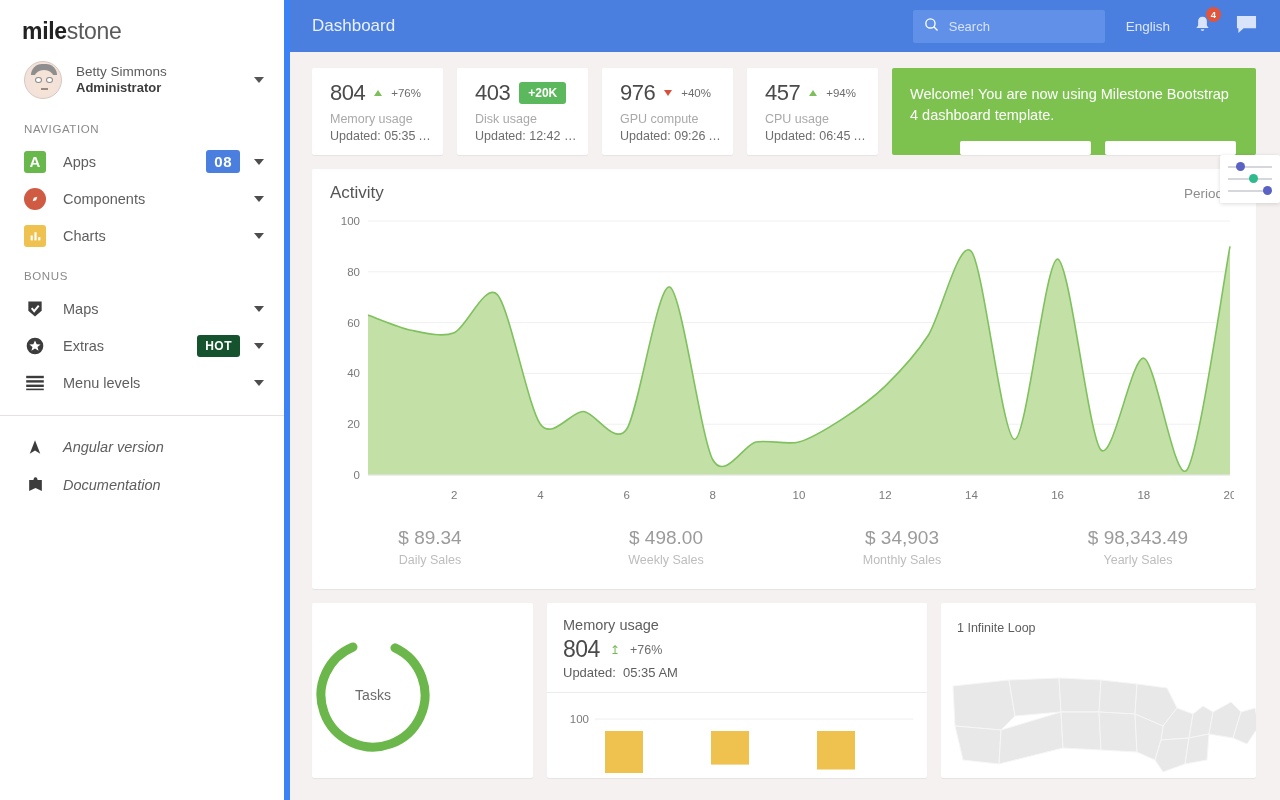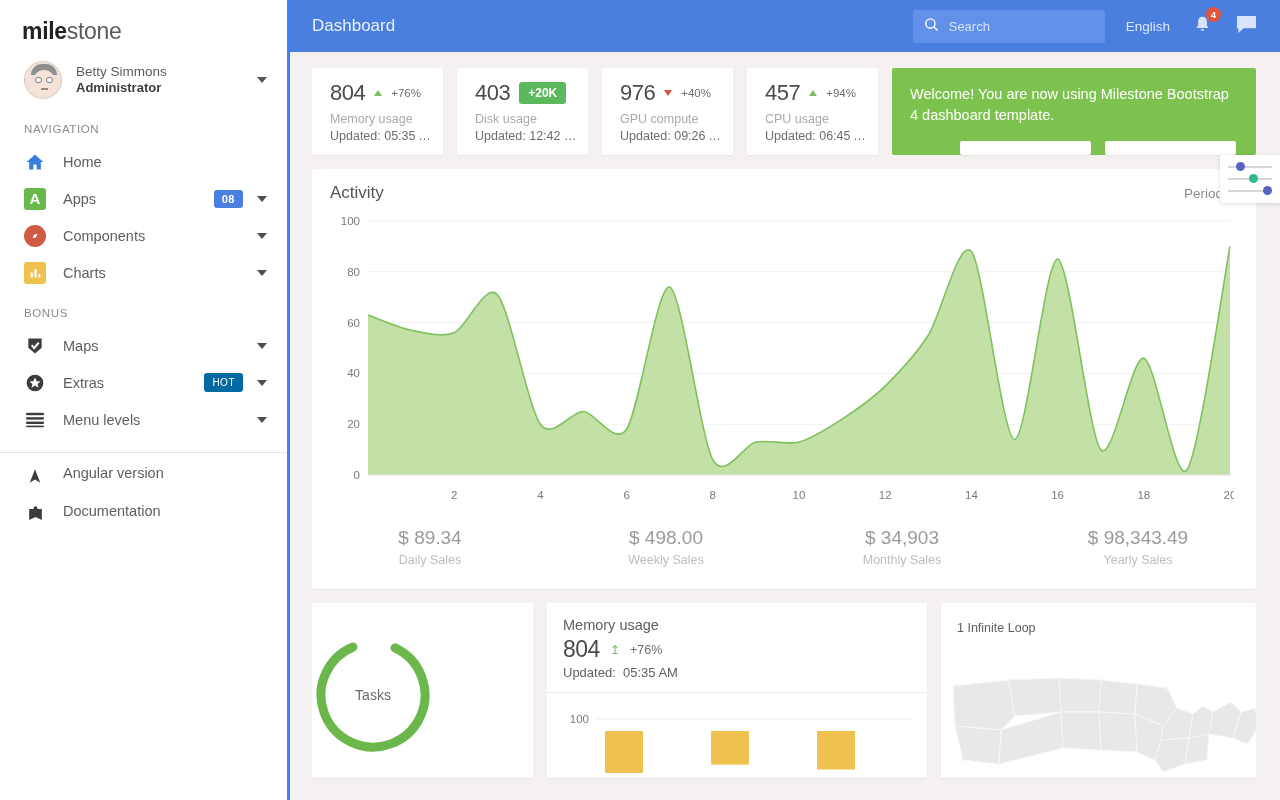--- a/index.html
+++ b/index.html
@@ -7,21 +7,21 @@
     width: 1280px; height: 800px;
     overflow: hidden;
     font-family: "Liberation Sans", sans-serif;
     background: #f5f1f1;
   }
   .app { display: flex; width: 1280px; height: 800px; }
 
   
   .sidebar {
     width: 290px; height: 800px; background: #ffffff;
-    border-right: 3px solid #3b82f6; flex: 0 0 290px; position: relative;
+    border-right: 6px solid #3b82f6; flex: 0 0 290px; position: relative;
   }
   .brand { padding: 18px 0 0 22px; font-size: 23px; letter-spacing: -0.3px; color: #4a4a4a; }
   .brand b { font-weight: 700; color: #222; }
   .brand span { font-weight: 400; color: #5a5a5a; }
 
   .profile { display: flex; align-items: center; padding: 16px 20px 14px 24px; }
   .avatar {
     width: 38px; height: 38px; border-radius: 50%;
     background: #f3e2d9; border: 1px solid #d8c8bf;
     position: relative; overflow: hidden; flex: 0 0 38px;
@@ -39,35 +39,35 @@
   .p-role { font-size: 13px; color: #3d3d3d; font-weight: 700; }
   .caret { width:0;height:0;border-left:5px solid transparent;border-right:5px solid transparent;
     border-top:6px solid #555; margin-left:auto; }
 
   .nav-head { font-size: 11.5px; letter-spacing: .6px; color: #8a8a8a; padding: 10px 0 8px 24px; }
 
   .nav-item { display:flex; align-items:center; height:37px; padding:0 20px 0 24px; cursor:pointer; }
   .nav-ico { width:22px; height:22px; flex:0 0 22px; border-radius:3px; position:relative;
              display:flex; align-items:center; justify-content:center; }
   .nav-label { margin-left: 17px; font-size: 14.5px; color: #5e5e5e; }
-  .badge-blue { margin-left:auto; background:#4a7fe0; color:#fff; font-size:11px; font-weight:700;
+  .badge-blue { margin-left:auto; background:#4a7fe0; color:#fff; font-size:15px; font-weight:700;
     border-radius:3px; padding:3px 8px; letter-spacing:.5px; }
-  .badge-hot { margin-left:auto; background:#0369a1; color:#fff; font-size:10px; font-weight:400;
+  .badge-hot { margin-left:auto; background:#14532d; color:#fff; font-size:12px; font-weight:700;
     border-radius:3px; padding:4px 8px; letter-spacing:.5px; }
   .nav-caret { width:0;height:0;border-left:5px solid transparent;border-right:5px solid transparent;
     border-top:6px solid #4d4d4d; margin-left: 14px; }
   .nav-item .nav-caret.pushed { margin-left:auto; }
 
   .ico-home { background:transparent; }
   .ico-sq { background:#68b84b; color:#fff; font-weight:700; font-size:15px; border-radius:3px; }
   .ico-circle { background:#cf5b42; border-radius:50%; }
   .ico-chart { background:#efc14e; border-radius:3px; }
 
   .divider { height:1px; background:#e6e2e2; margin: 14px 0 0 0; }
-  .foot-item { display:flex; align-items:flex-start; height:38px; padding:0 24px; cursor:pointer; }
+  .foot-item { display:flex; align-items:center; height:38px; padding:0 24px; cursor:pointer;font-style:italic; }
   .foot-label { margin-left:17px; font-size:14.5px; color:#5e5e5e; }
 
   
   .main { flex:1; height:800px; position:relative; background:#f5f1f1; overflow:hidden; }
   .topbar { height:52px; background:#4a7fe0; display:flex; align-items:center; padding:0 22px 0 22px; }
   .topbar-title { color:#eaf0fd; font-size:17px; }
   .search-wrap { margin-left:auto; width:192px; height:33px; background:#6190e8; border-radius:2px;
     display:flex; align-items:center; padding:0 10px; }
   .search-input { background:transparent; border:0; outline:0; color:#fff; font-size:13px;
     margin-left:9px; width:140px; font-family:"Liberation Sans",sans-serif; }
@@ -172,28 +172,20 @@
       </div>
       <div class="profile-txt">
         <div class="p-name">Betty Simmons</div>
         <div class="p-role">Administrator</div>
       </div>
       <div class="caret"></div>
     </div>
 
     <div class="nav-head">NAVIGATION</div>
 
-    <div class="nav-item">
-      <span class="nav-ico ico-home">
-        <svg width="20" height="20" viewBox="0 0 24 24">
-            <path d="M12 3 L22 12 L19 12 L19 21 L14 21 L14 15 L10 15 L10 21 L5 21 L5 12 L2 12 Z" fill="#3b7ddd"></path>
-          </svg>
-      </span>
-      <span class="nav-label">Home</span>
-    </div>
 
     <div class="nav-item">
       <span class="nav-ico ico-sq">A</span>
       <span class="nav-label">Apps</span>
       <span class="badge-blue">08</span>
       <span class="nav-caret"></span>
     </div>
 
     <div class="nav-item">
       <span class="nav-ico ico-circle">

